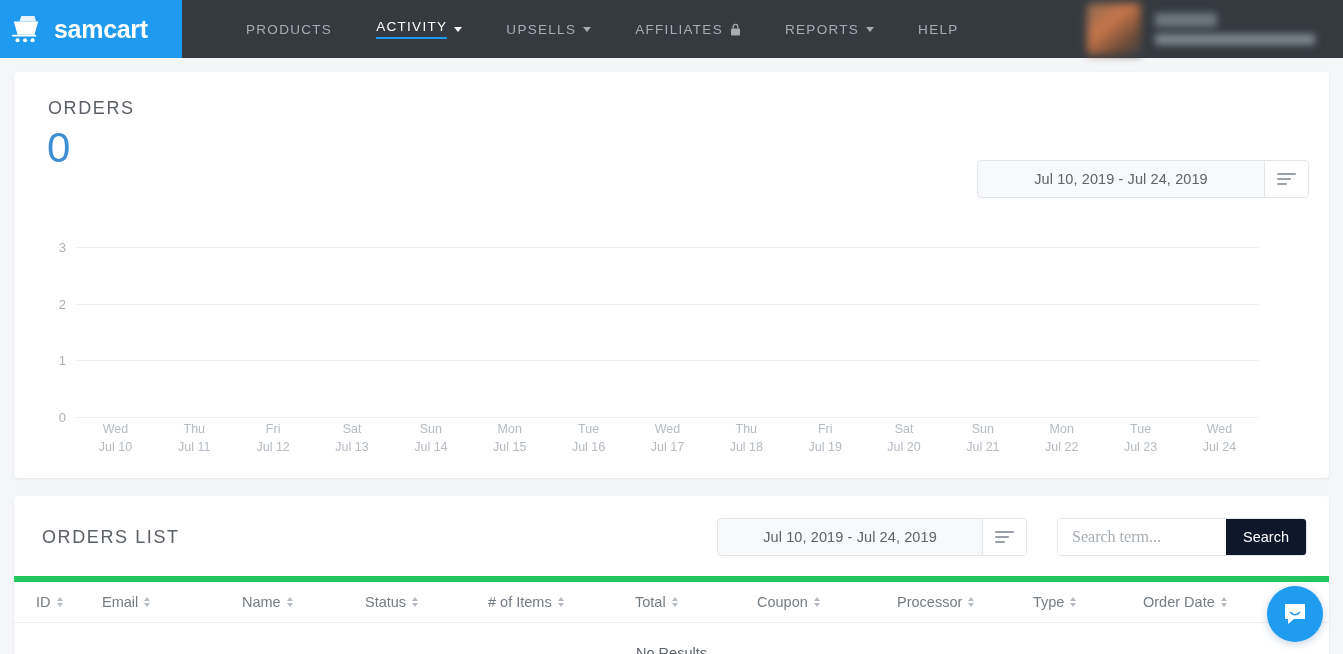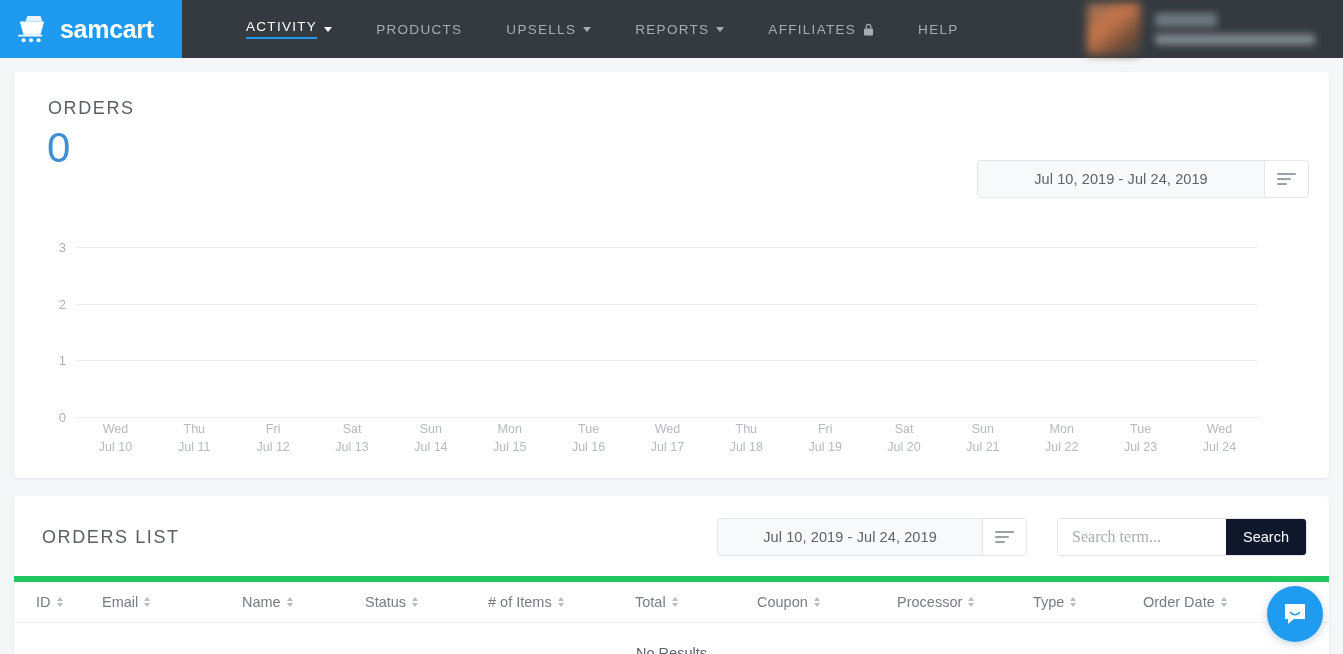--- a/index.html
+++ b/index.html
@@ -13,21 +13,21 @@
   
   .navbar {
     height: 58px; width: 100%;
     background: #343a40;
     display: flex; align-items: stretch;
     position: relative;
   }
   .brand {
     width: 182px; background: #1e9bf0;
     display: flex; align-items: center; gap: 12px;
-    padding-left: 16px;
+    padding-left: 10px;
   }
   .brand-logo { width: 32px; height: 30px; flex: 0 0 auto; }
   .brand-name {
     color: #ffffff; font-size: 25px; font-weight: bold;
     letter-spacing: -0.3px;
   }
   .nav-links {
     display: flex; align-items: center;
     padding-left: 42px; gap: 0;
   }
@@ -206,43 +206,43 @@
         <rect x="2" y="22" width="26" height="2" rx="1"></rect>
         <circle cx="8" cy="28" r="2.2"></circle>
         <circle cx="16" cy="28" r="2.2"></circle>
         <circle cx="24" cy="28" r="2.2"></circle>
       </svg>
     </span>
     <span class="brand-name">samcart</span>
   </div>
 
   <div class="nav-links">
+    <div class="nav-item">
+      <span class="nav-text">PRODUCTS</span>
+    </div>
     <div class="nav-item active">
       <span class="nav-text">ACTIVITY</span>
       <span class="caret"></span>
     </div>
     <div class="nav-item">
-      <span class="nav-text">PRODUCTS</span>
-    </div>
-    <div class="nav-item">
       <span class="nav-text">UPSELLS</span>
-      <span class="caret"></span>
-    </div>
-    <div class="nav-item">
-      <span class="nav-text">REPORTS</span>
       <span class="caret"></span>
     </div>
     <div class="nav-item">
       <span class="nav-text">AFFILIATES</span>
       <span class="lock-icon">
         <svg viewBox="0 0 11 13" width="11" height="13" fill="#a7adb3">
           <path d="M2.6 5.5V3.6a2.9 2.9 0 0 1 5.8 0v1.9h-1.2V3.6a1.7 1.7 0 0 0-3.4 0v1.9z"></path>
           <rect x="1" y="5.4" width="9" height="7" rx="1"></rect>
         </svg>
       </span>
+    </div>
+    <div class="nav-item">
+      <span class="nav-text">REPORTS</span>
+      <span class="caret"></span>
     </div>
     <div class="nav-item">
       <span class="nav-text">HELP</span>
     </div>
   </div>
 
   <div class="user-area">
     <div class="avatar"></div>
     <div class="user-text">
       <div class="user-name"></div>

